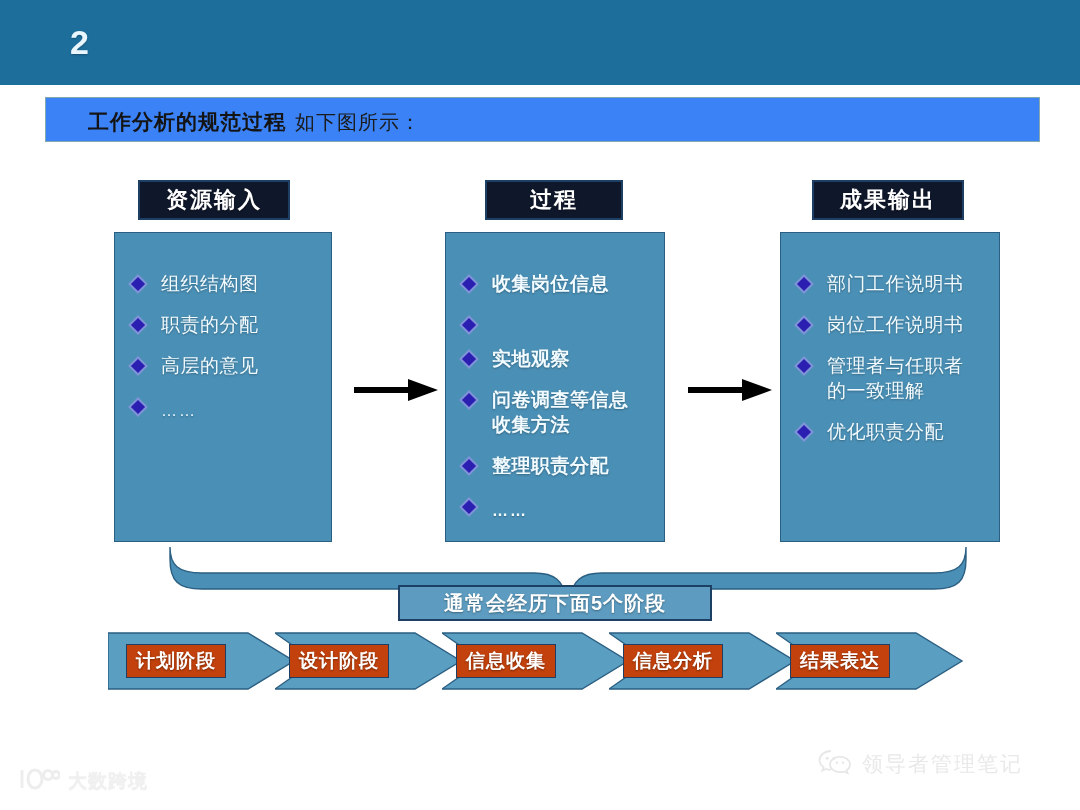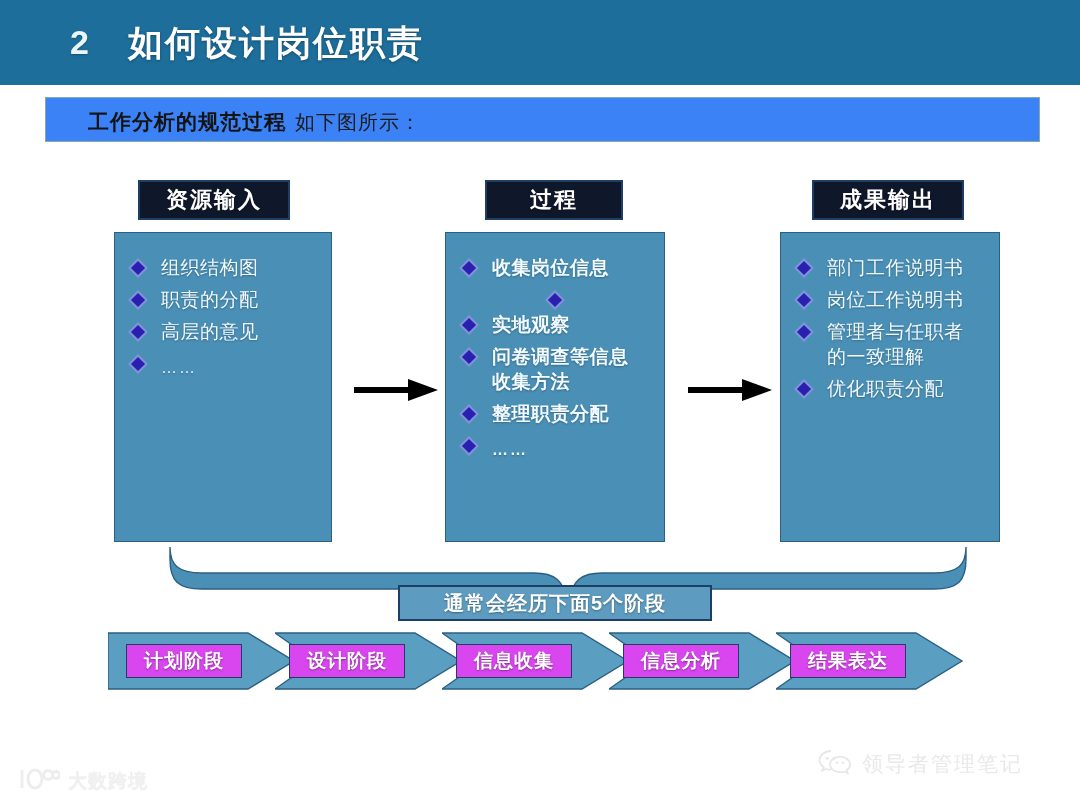--- a/index.html
+++ b/index.html
@@ -62,21 +62,21 @@
     position:absolute;top:232px;height:310px;
     background:#4a8fb5;border:1.5px solid #2b5f82;
     box-sizing:border-box;padding-top:22px;
   }
   #col-body-0{left:114px;width:218px;}
   #col-body-1{left:445px;width:220px;font-weight:bold;}
   #col-body-2{left:780px;width:220px;}
 
   .bullet-row{
     display:flex;align-items:flex-start;
-    margin:0 0 7px 0;padding-left:18px;justify-content:center;
+    margin:16px 0 7px 0;padding-left:18px;
   }
   .bullet-mark{
     flex:0 0 auto;width:10px;height:10px;margin-top:8px;margin-right:18px;
     background:#2a1fb0;transform:rotate(45deg);
     box-shadow:0 0 0 2px #7f93d8;
   }
   .bullet-text{
     flex:1 1 auto;color:#f2fbff;font-size:19px;line-height:25px;
     letter-spacing:.5px;white-space:pre-line;
     text-shadow:0 1px 2px rgba(0,0,0,.28);
@@ -97,22 +97,22 @@
     background:#5d9cc0;border:2px solid #1c3f63;box-sizing:border-box;
     display:flex;align-items:center;justify-content:center;
     color:#ffffff;font-size:20px;font-weight:bold;letter-spacing:1px;
     text-shadow:0 1px 2px rgba(0,0,0,.35);
   }
 
   
   .chev{position:absolute;top:631px;width:190px;height:60px;}
   .chev svg{position:absolute;left:0;top:0;}
   .chev-label{
-    position:absolute;left:14px;top:13px;width:116px;height:34px;
-    background:#d946ef;border:1.5px solid #1c3f63;box-sizing:border-box;
+    position:absolute;left:14px;top:13px;width:100px;height:34px;
+    background:#c2410c;border:1.5px solid #1c3f63;box-sizing:border-box;
     display:flex;align-items:center;justify-content:center;
     color:#ffffff;font-size:19px;font-weight:bold;letter-spacing:1px;
     text-shadow:0 1px 2px rgba(0,0,0,.4);
   }
   #chev-0{left:108px;}
   #chev-1{left:275px;}
   #chev-2{left:442px;}
   #chev-3{left:609px;}
   #chev-4{left:776px;}
   #chev-0 .chev-label{left:18px;}
@@ -134,21 +134,20 @@
     font-size:21px;color:#e6e6e6;letter-spacing:2px;
   }
 </style>
 </head>
 <body>
 
 <div id="slide">
 
   <div class="header-bar">
     <div class="header-num">2</div>
-    <div class="header-title">如何设计岗位职责</div>
   </div>
 
   <div class="subtitle-box">
     <span class="subtitle-strong">工作分析的规范过程</span>
     <span class="subtitle-rest">，如下图所示：</span>
   </div>
 
   <div class="col-head" id="col-head-0">资源输入</div>
   <div class="col-head" id="col-head-1">过程</div>
   <div class="col-head" id="col-head-2">成果输出</div>

